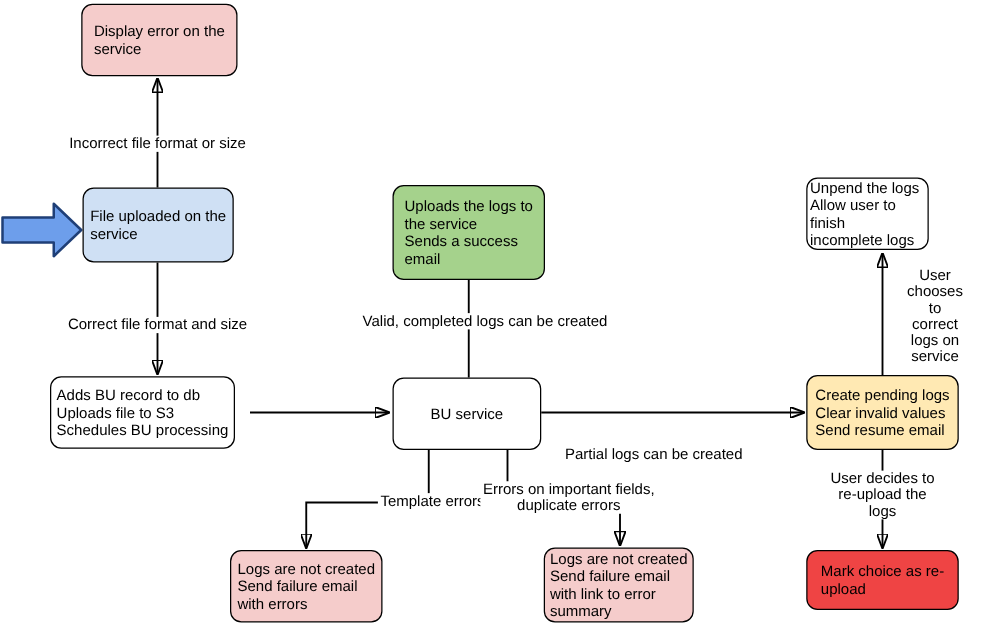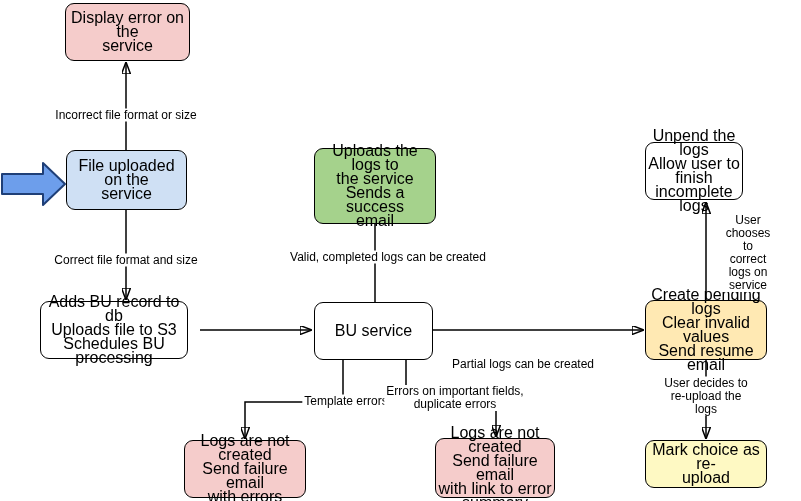--- a/index.html
+++ b/index.html
@@ -8,21 +8,21 @@
     font-family:"Liberation Sans",sans-serif;overflow:hidden;
   }
   .edges{position:absolute;left:0;top:0;width:801px;height:501px;}
   .edges path{fill:none;stroke:#000;stroke-width:1.5;}
   .node{
     position:absolute;border:1.5px solid #000;border-radius:9px;
     display:flex;align-items:center;justify-content:center;
     box-sizing:border-box;background:#fff;
   }
   .node .lbl{
-    font-size:16px;line-height:14px;text-align:center;color:#000;
+    font-size:12px;line-height:14px;color:#000;
     white-space:pre-line;padding:1px 2px;
   }
   .edge-label{
     position:absolute;transform:translate(-50%,-50%);
     font-size:12px;line-height:13px;color:#000;background:#fff;
     padding:0 2px;white-space:pre-line;text-align:center;
   }
 </style>
 </head>
 <body>
@@ -81,21 +81,21 @@
 Allow user to finish
 incomplete logs</div>
   </div>
 
   <div class="node" style="left: 645px; top: 300px; width: 122px; height: 60px; background: rgb(255, 233, 179);">
     <div class="lbl">Create pending logs
 Clear invalid values
 Send resume email</div>
   </div>
 
-  <div class="node" style="left: 645px; top: 440px; width: 122px; height: 48px; background: #fef9c3;">
+  <div class="node" style="left: 645px; top: 440px; width: 122px; height: 48px; background: #ef4444;">
     <div class="lbl">Mark choice as re-
 upload</div>
   </div>
 
   <div class="node" style="left: 184px; top: 440px; width: 122px; height: 58px; background: rgb(245, 204, 203);">
     <div class="lbl">Logs are not created
 Send failure email
 with errors</div>
   </div>
 

